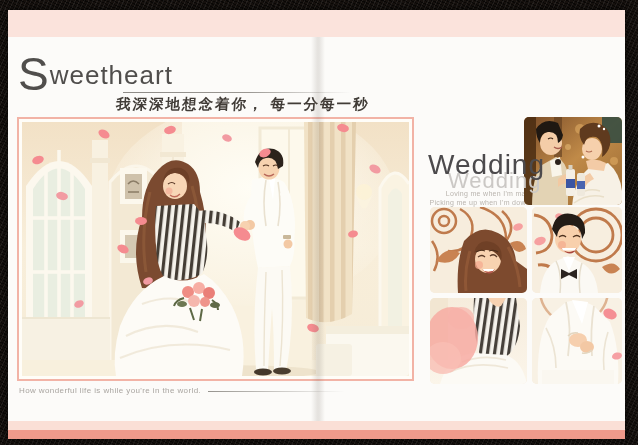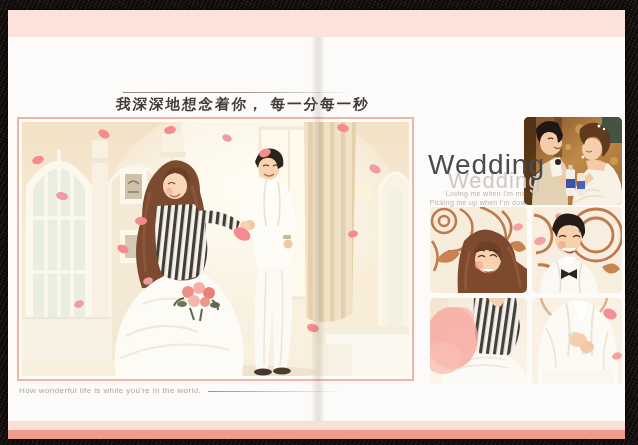--- a/index.html
+++ b/index.html
@@ -53,20 +53,21 @@
   .tile-d{left:524px;top:288px;width:90px;height:86px;}
 </style>
 </head>
 <body>
 
 <div class="spread">
   <div class="band-top"></div>
   <div class="band-bottom-light"></div>
   <div class="band-bottom-salmon"></div>
 
+  <div class="sweetheart"><span class="big-s">S</span><span class="rest">weetheart</span></div>
 
   <div class="rule-top"></div>
   <div class="chinese">我深深地想念着你， 每一分每一秒</div>
 
   <div class="main-photo">
     <svg viewBox="0 0 387 254" width="387" height="254">
       <defs>
         <linearGradient id="mpbg" x1="0" y1="0" x2="0" y2="1">
           <stop offset="0" stop-color="#f2e1c6"></stop>
             <stop offset="0.5" stop-color="#f8eeda"></stop>

